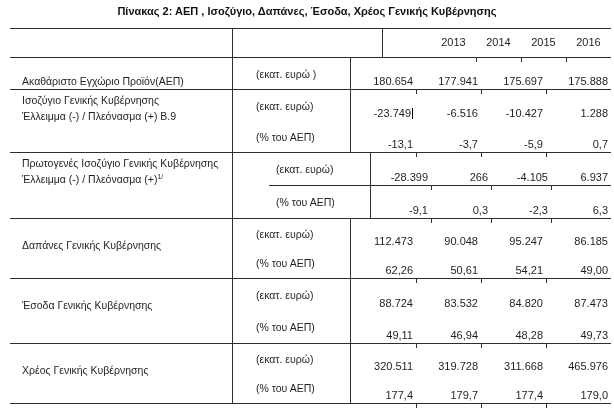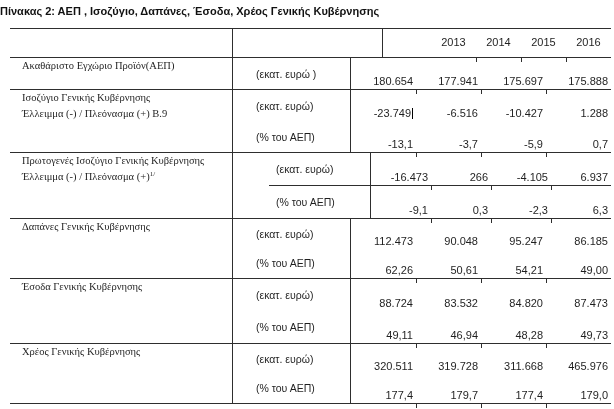--- a/index.html
+++ b/index.html
@@ -2,21 +2,21 @@
 <html><head>
 <meta charset="utf-8">
 <style>
   html,body { margin:0; padding:0; background:#ffffff; }
   .page {
     position:relative; width:614px; height:409px; background:#ffffff;
     font-family:"Liberation Sans", sans-serif; color:#1f1f1f; overflow:hidden;
   }
   .title {
     position:absolute; top:5px; left:0; width:100%;
-    font-size:11px; font-weight:600; color:#111;
+    text-align:center; font-size:11px; font-weight:600; color:#111;
   }
   .table {
     position:absolute; left:10px; top:28px; width:601px;
     border-bottom:1.5px solid #2e2e2e;
   }
   .t-row {
     display:flex; box-sizing:border-box;
     border-top:1.5px solid #2e2e2e;
   }
   .row-header { height:29px;gap:48px; }
@@ -26,23 +26,23 @@
   .row-4 { height:60px; }
   .row-5 { height:65px; }
   .row-6 { height:60px; }
 
   .label-cell {
     width:223px; min-width:223px; box-sizing:border-box;
     border-right:1.4px solid #2e2e2e; position:relative;
   }
   .label-inner {
     position:absolute; left:0; top:0; width:100%; box-sizing:border-box;
-    display:flex; flex-direction:column; justify-content:flex-start;
+    display:flex; flex-direction:column; justify-content:flex-end;
     padding-left:12px; padding-right:4px;
-    font-size:10.5px; line-height:16px;font-family:Liberation Serif, serif;
+    font-size:10.5px; line-height:16px;
   }
   .label-inner.full { height:100%; }
   .label-inner.half { height:34px; }
   .label-line sup { font-size:7px; line-height:0; }
 
   .unit-cell {
     width:102px; min-width:102px; box-sizing:border-box;
     border-right:1.4px solid #2e2e2e;
     display:flex; align-items:center; padding-left:7px;
     font-size:10.5px;
@@ -146,21 +146,21 @@
       <div class="label-cell">
         <div class="label-inner half">
           <div class="label-line">Πρωτογενές Ισοζύγιο Γενικής Κυβέρνησης</div>
           <div class="label-line"><span>Έλλειμμα (-) / Πλεόνασμα (+)</span><sup>1/</sup></div>
         </div>
       </div>
       <div class="right-part">
         <div class="sub-row divided tick">
           <div class="unit-cell">(εκατ. ευρώ)</div>
           <div class="values">
-            <div class="val">-16.473</div>
+            <div class="val">-28.399</div>
             <div class="val">266</div>
             <div class="val">-4.105</div>
             <div class="val">6.937</div>
           </div>
         </div>
         <div class="sub-row tick">
           <div class="unit-cell">(% του ΑΕΠ)</div>
           <div class="values">
             <div class="val">-9,1</div>
             <div class="val">0,3</div>

